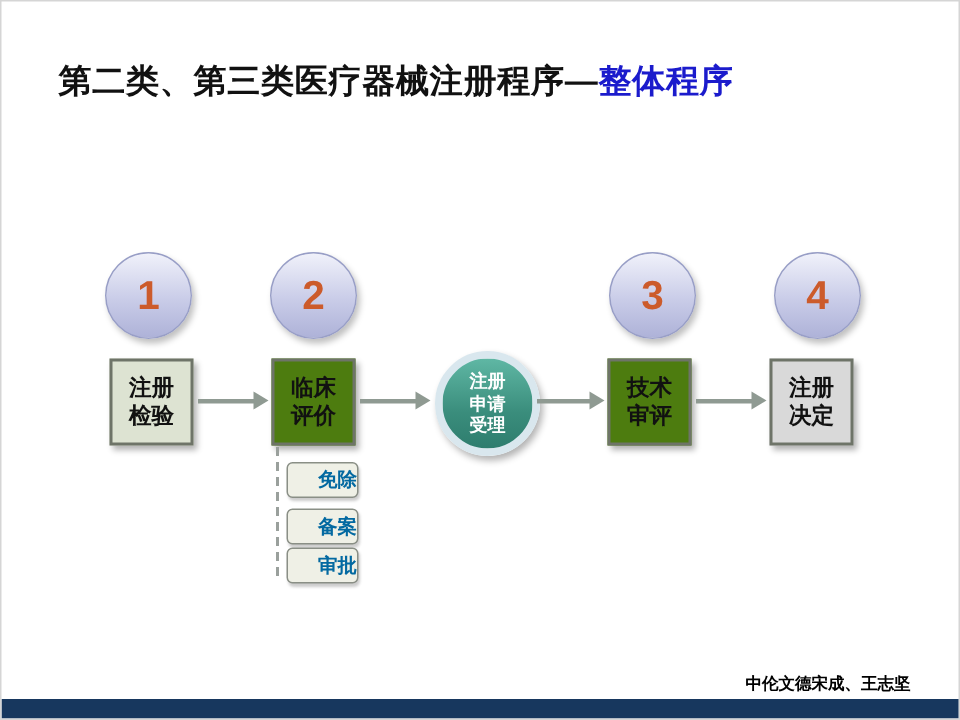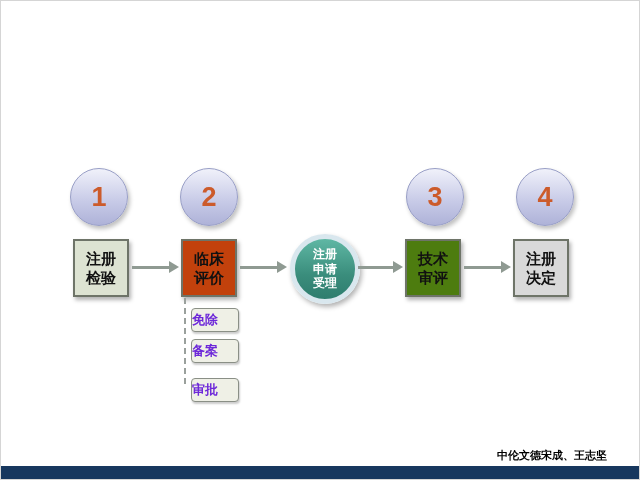--- a/index.html
+++ b/index.html
@@ -47,36 +47,39 @@
   .ar1{left:131px;width:38px}
   .ar2{left:239px;width:38px}
   .ar3{left:357px;width:36px}
   .ar4{left:463px;width:38px}
   
   .dash-line{position:absolute;left:183px;top:297px;height:86px;width:0;border-left:2px dashed #9aa09c;}
   .sub-box{
     position:absolute;left:190px;width:48px;height:24px;box-sizing:border-box;
     background:#eff0e6;border:1px solid #8a8f86;border-radius:4px;
     box-shadow:1px 2px 2px rgba(0,0,0,0.2);
-    display:flex;align-items:center;justify-content:flex-start;
-    font-size:13px;font-weight:bold;color:#6d28d9;
+    display:flex;align-items:center;justify-content:flex-end;
+    font-size:13px;font-weight:bold;color:#0369a1;
   }
-  .op1{top:307px}.op2{top:338px}.op3{top:377px}
+  .op1{top:307px}.op2{top:338px}.op3{top:364px}
   
   .footer{
     position:absolute;right:32px;top:447px;font-size:11px;font-weight:bold;color:#000;
     white-space:nowrap;
   }
   .bottom-bar{position:absolute;left:0;bottom:0;width:640px;height:13px;background:#17375e;}
 </style>
 </head>
 <body>
 
 <div class="canvas">
 
+  <div class="title">
+    <span>第二类、第三类医疗器械注册程序—</span><span class="hl" style="color: rgb(27, 27, 204);">整体程序</span>
+  </div>
 
   <div class="num-circle nc1">
     <span style="color: rgb(204, 91, 43);">1</span>
   </div>
   <div class="num-circle nc2">
     <span style="color: rgb(204, 91, 43);">2</span>
   </div>
   <div class="num-circle nc3">
     <span style="color: rgb(204, 91, 43);">3</span>
   </div>
@@ -84,21 +87,21 @@
     <span style="color: rgb(204, 91, 43);">4</span>
   </div>
 
   <div class="step-box sb1" style="background-color: rgb(221, 227, 210);">
     <span>注册</span>
     <span>检验</span>
   </div>
 
   <div class="arrow ar1"></div>
 
-  <div class="step-box sb2" style="background-color: #c2410c; text-align: center;">
+  <div class="step-box sb2" style="background-color: #4d7c0f; text-align: center;">
     <span>临床</span>
     <span>评价</span>
   </div>
 
   <div class="arrow ar2"></div>
 
   <div class="center-circle">
     <span>注册</span>
     <span>申请</span>
     <span>受理</span>

